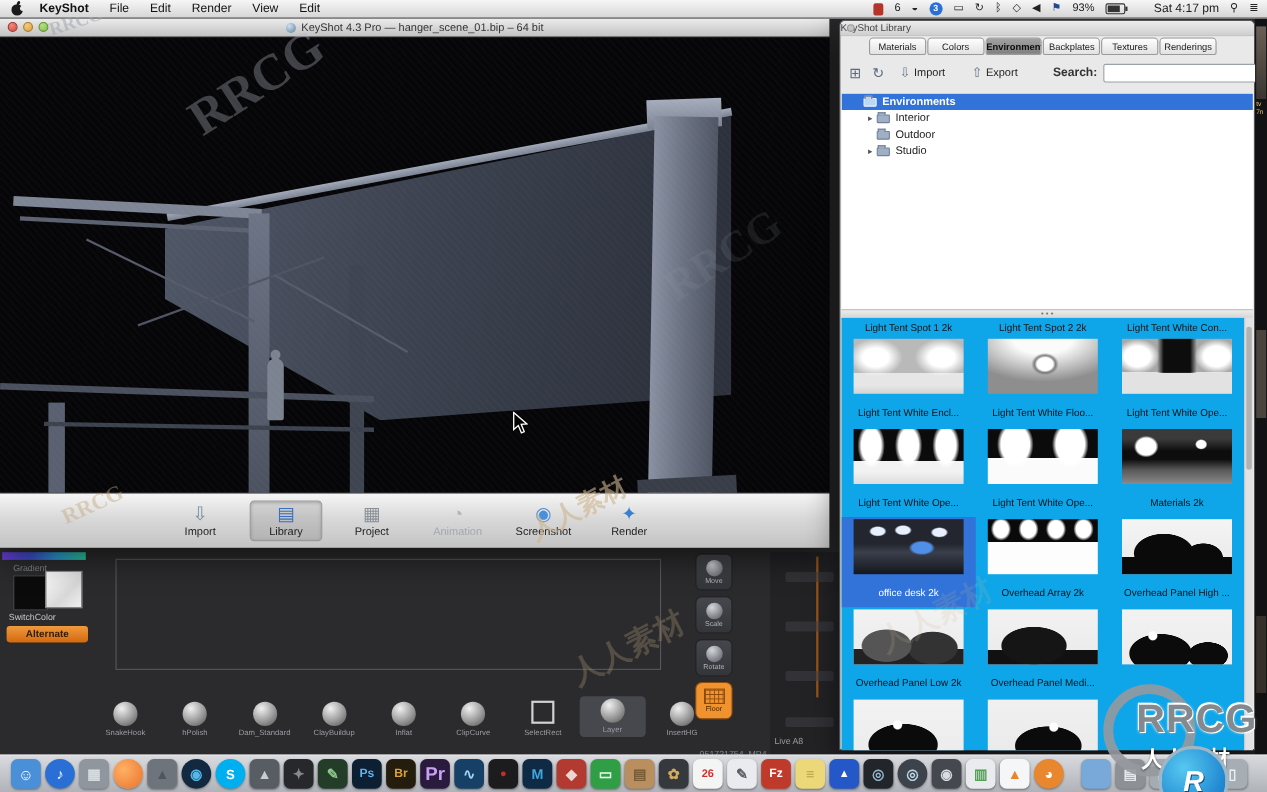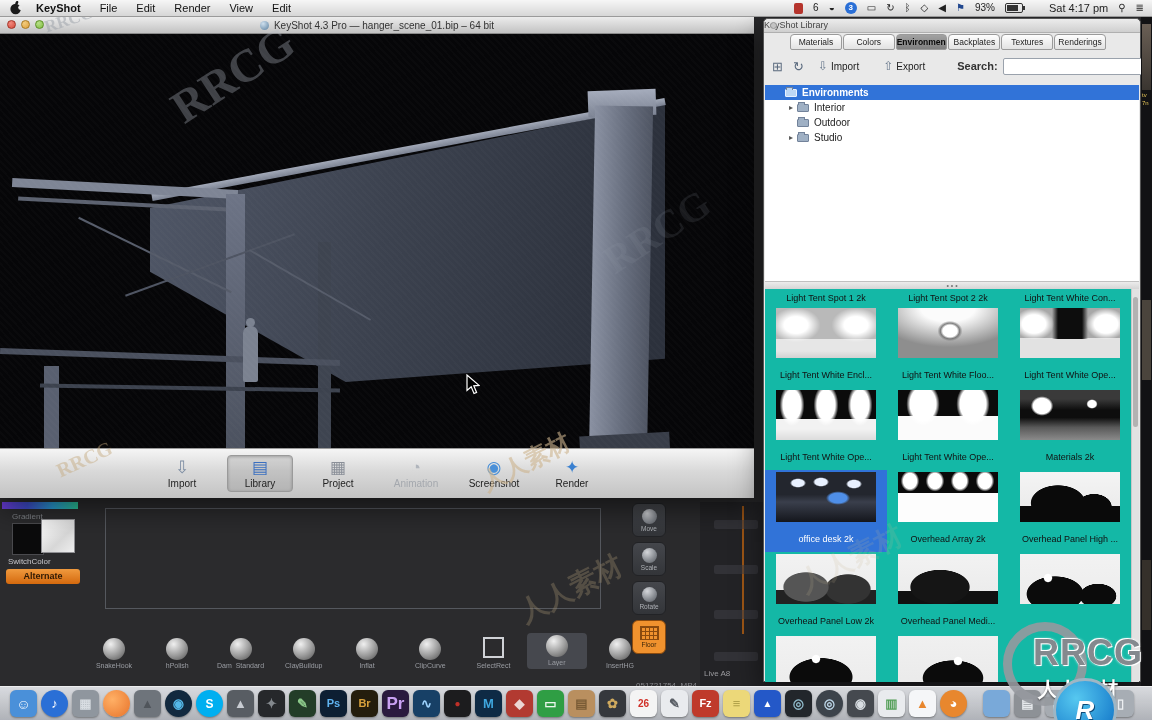--- a/index.html
+++ b/index.html
@@ -138,21 +138,21 @@
   .trow.sel{background:#3173d8;color:#fff;font-weight:bold;}
   .trow.sel .disc{color:#fff;}
   .fold{width:12px;height:8px;background:#9fb0c4;border:1px solid #72829a;border-radius:1px;
         position:relative;margin-right:5px;box-sizing:border-box;}
   .fold::before{content:'';position:absolute;top:-3px;left:0;width:5px;height:2px;background:inherit;
         border:1px solid #72829a;border-bottom:none;}
   .fold.open{background:#bcd7f5;border-color:#e8f2ff;}
   .divider{position:absolute;left:1px;right:1px;top:262px;height:8px;text-align:center;font-size:7px;
            line-height:7px;color:#777;background:linear-gradient(#ececec,#d2d2d2);
            border-top:1px solid #c0c0c0;border-bottom:1px solid #aaa;}
-  .grid{position:absolute;left:1px;right:9px;top:270px;height:393px;background:#14b8a6;overflow:hidden;
+  .grid{position:absolute;left:1px;right:9px;top:270px;height:393px;background:#0ea5e9;overflow:hidden;
         display:flex;flex-wrap:wrap;align-content:flex-start;padding-top:2px;box-sizing:border-box;}
   .gcell{width:33.33%;height:82px;box-sizing:border-box;text-align:center;padding-top:1px;}
   .gcell.m-label{height:15px;}
   .gcell.m-label .glabel{margin-top:1px;}
   .gcell.sel{background:#3173d8;}
   .gcell.sel .glabel{color:#fff;}
   .gthumb{width:100px;height:50px;margin:1px auto 0;background-repeat:no-repeat;background-size:100% 100%;}
   .glabel{font-size:9px;color:#111;margin-top:12px;white-space:nowrap;overflow:hidden;}
   .scroll{position:absolute;right:1px;top:270px;width:8px;height:393px;background:#e2e2e2;border-left:1px solid #c8c8c8;box-sizing:border-box;}
   .sthumb{position:absolute;left:1px;right:1px;top:8px;height:130px;background:#b2b2b2;border-radius:3px;}

